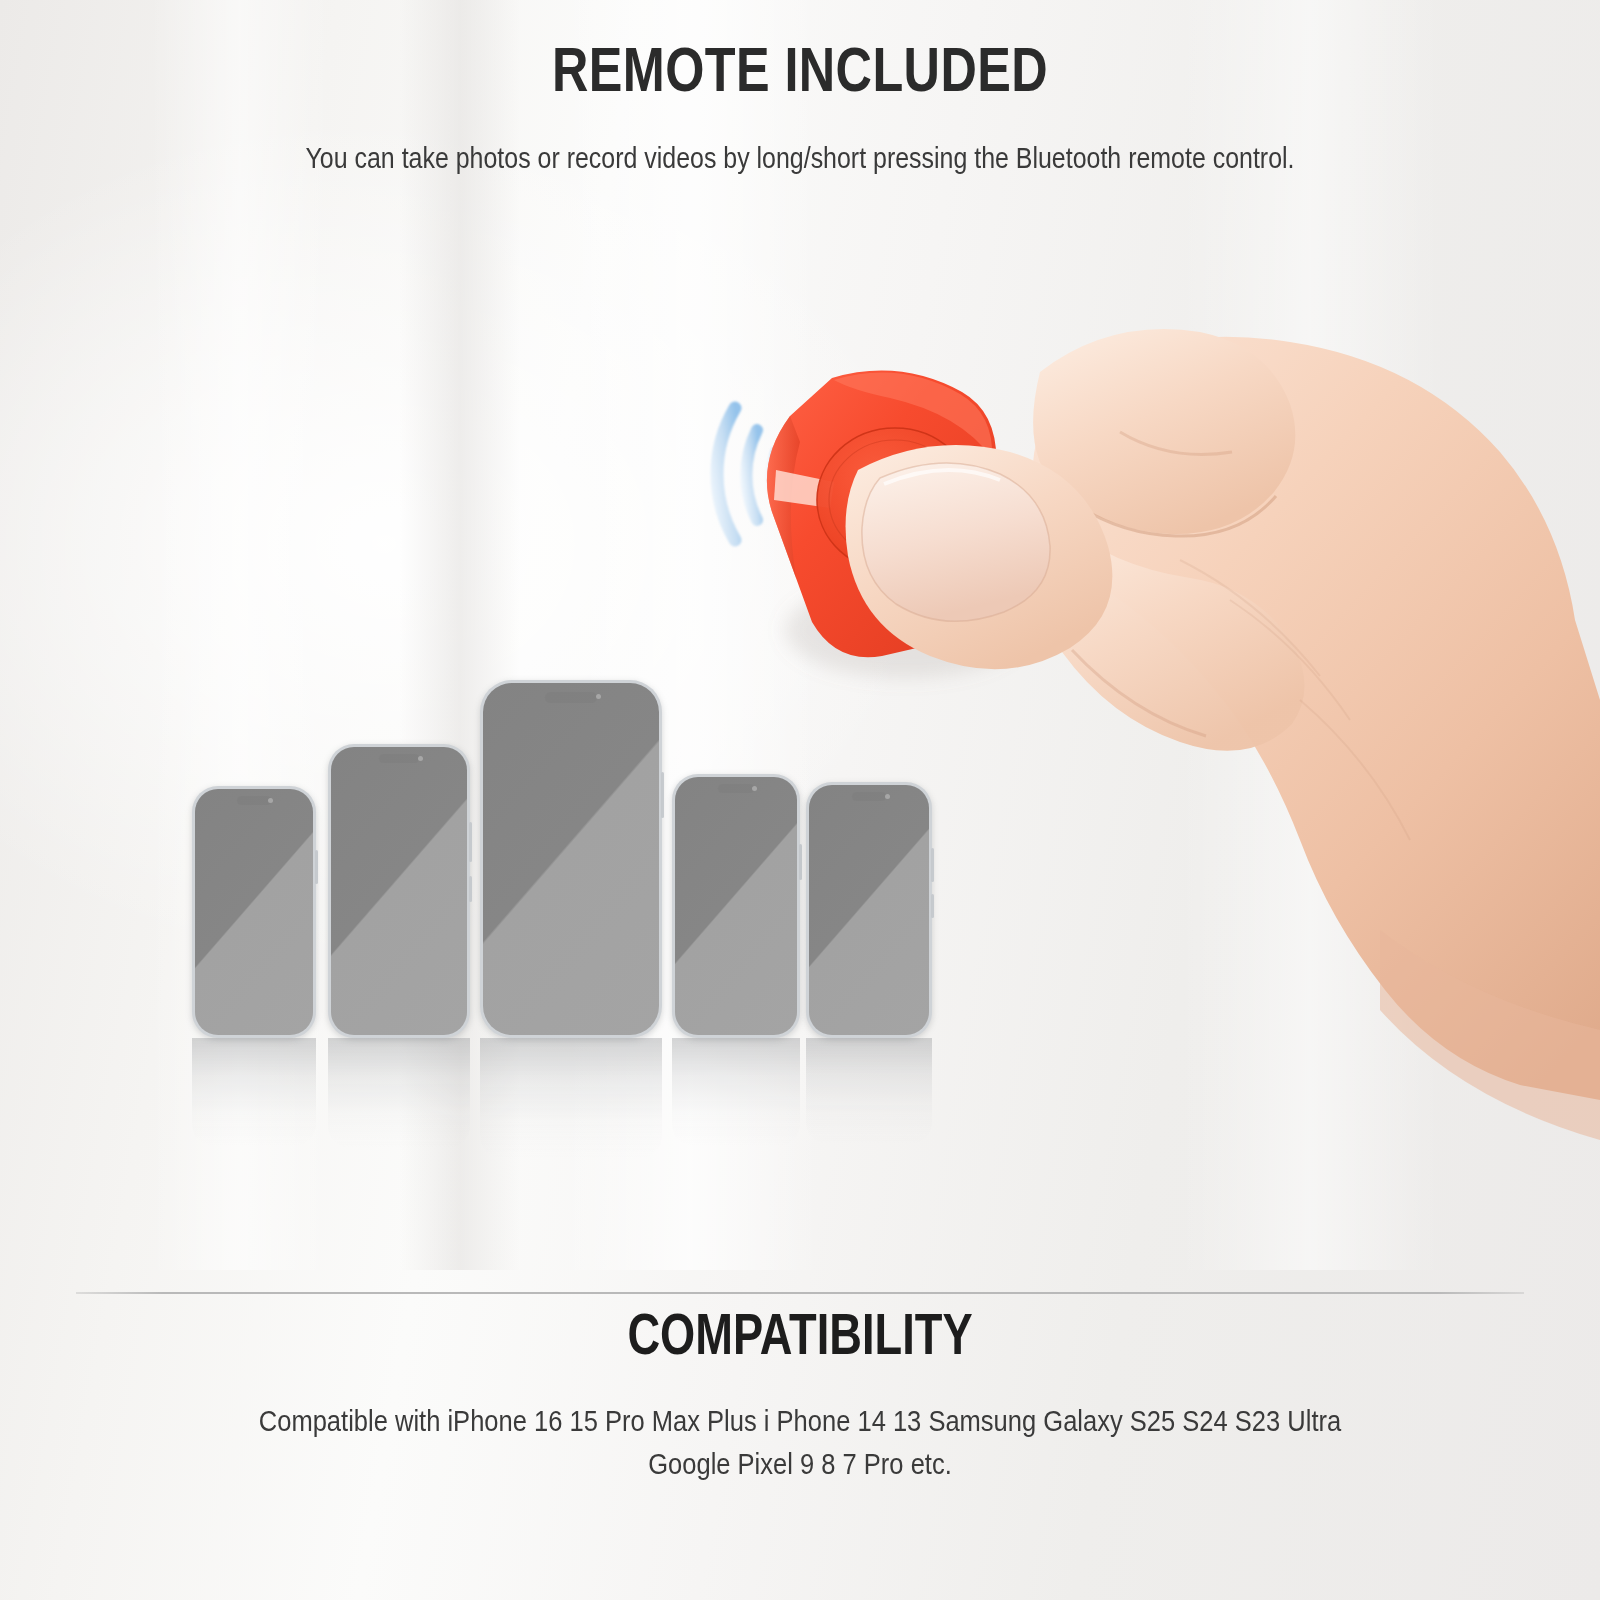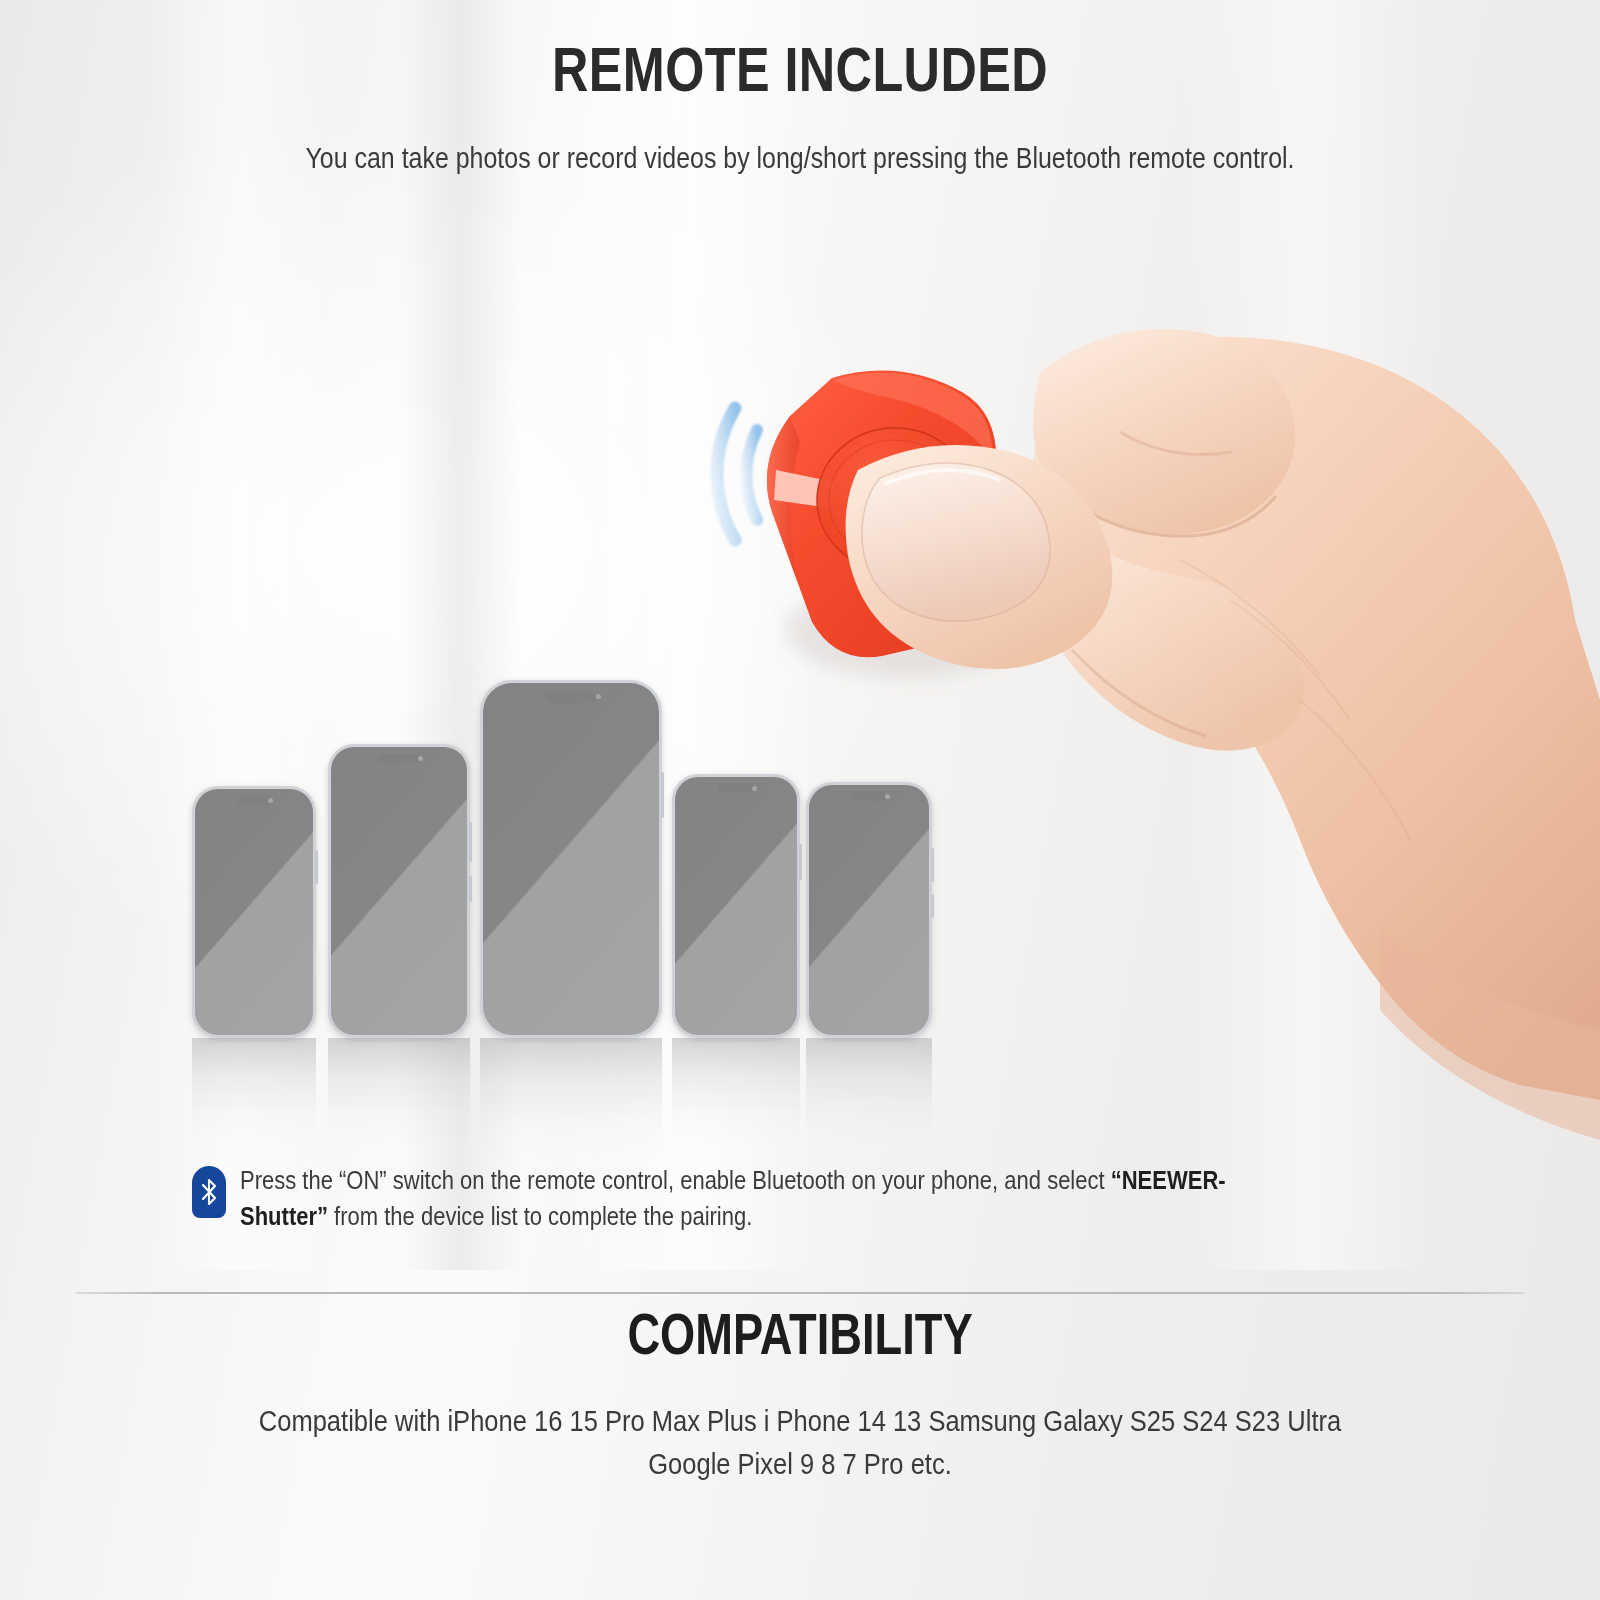--- a/index.html
+++ b/index.html
@@ -383,30 +383,20 @@
 
         <g stroke="rgba(200,150,120,0.18)" stroke-width="2" fill="none">
           <path d="M 1180 560 Q 1260 600 1320 676"></path>
           <path d="M 1230 600 Q 1300 646 1350 720"></path>
           <path d="M 1300 700 Q 1370 760 1410 840"></path>
         </g>
       </g>
     </svg>
   </div>
 
-  <div class="bt-note">
-    <div class="bt-icon">
-      <svg width="20" height="30" viewBox="0 0 20 30">
-        <path d="M 4 8 L 16 21 L 10 27 L 10 3 L 16 9 L 4 22" fill="none" stroke="#ffffff" stroke-width="2.1" stroke-linecap="round" stroke-linejoin="round"></path>
-      </svg>
-    </div>
-    <div class="bt-text">
-      <span>Press the “ON” switch on the remote control, enable Bluetooth on your phone, and select </span><b>“NEEWER-Shutter”</b><span> from the device list to complete the pairing.</span>
-    </div>
-  </div>
 
   <div class="divider"></div>
 
   <div class="compat-title">COMPATIBILITY</div>
   <div class="compat-body">
     <div>Compatible with iPhone 16 15 Pro Max Plus i Phone 14 13 Samsung Galaxy S25 S24 S23 Ultra</div>
     <div>Google Pixel 9 8 7 Pro etc.</div>
   </div>
 
 </div>

